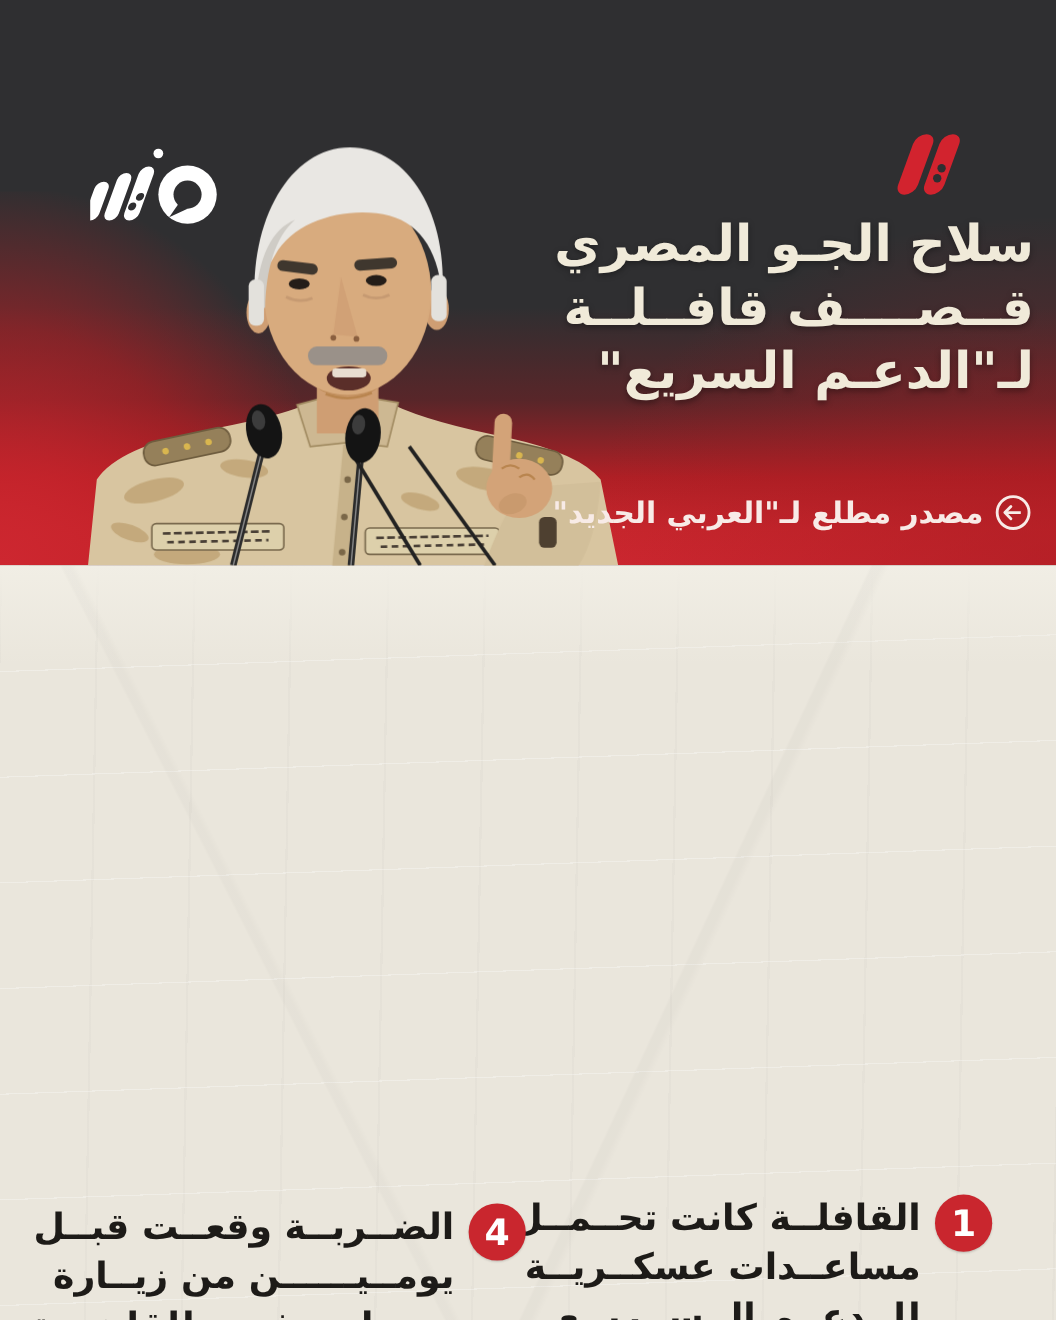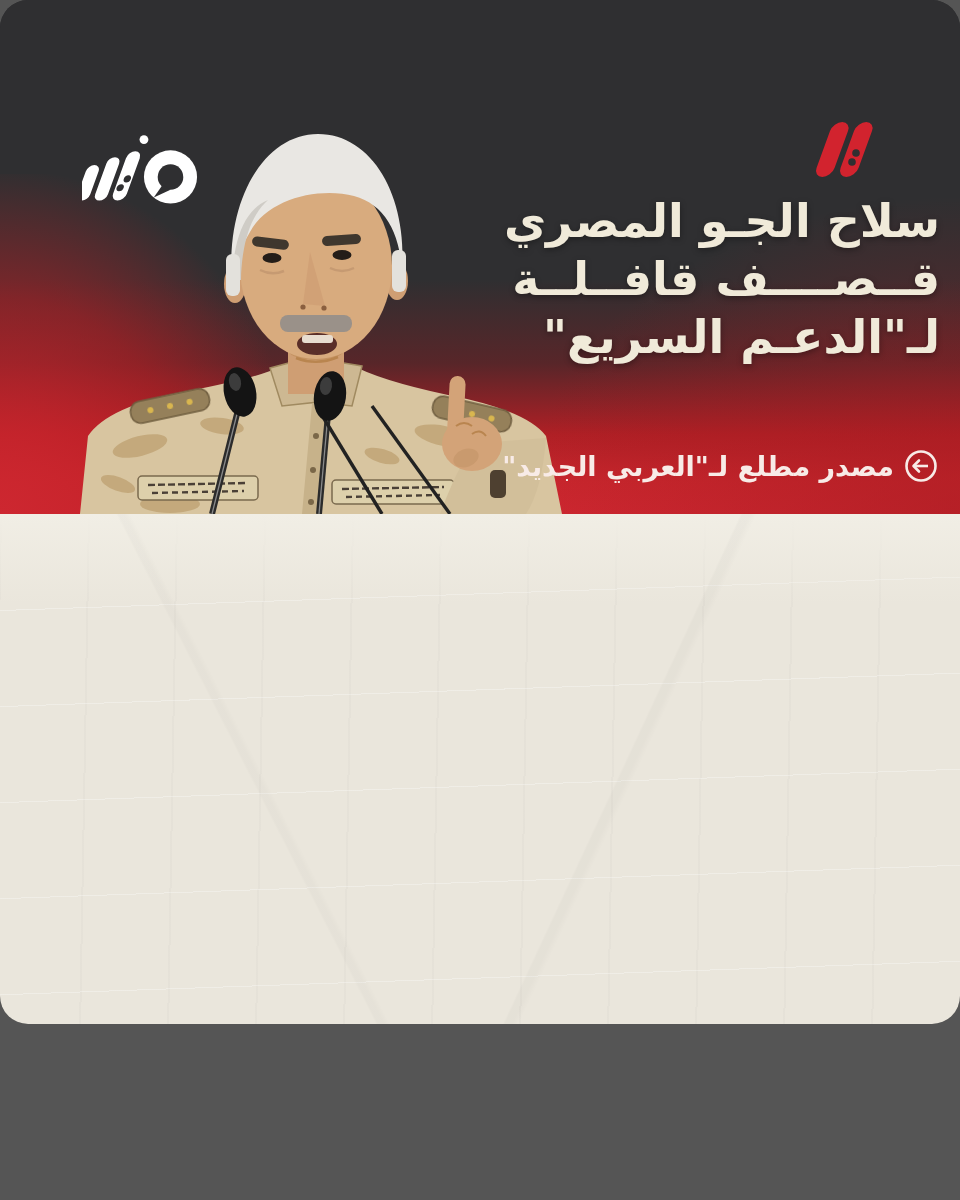--- a/index.html
+++ b/index.html
@@ -1,20 +1,19 @@
 <!DOCTYPE html>
 <html><head>
 <meta charset="utf-8">
 <style>
   html,body{margin:0;padding:0;background:#555;}
   .poster{
-    position:relative;width:960px;height:1024px;overflow:hidden;
+    position:relative;width:960px;height:1200px;overflow:hidden;
     font-family:"DejaVu Sans",sans-serif;background:#2f2f31;
     margin:0 auto;
-    border-radius:28px;
   }
   
   .hero{position:absolute;inset:0 0 auto 0;height:514px;background:#2f2f31;overflow:hidden;}
   .red-glow{position:absolute;left:0;right:0;bottom:0;height:235px;
     background:linear-gradient(180deg,rgba(130,22,26,0) 0%,rgba(150,24,29,.40) 36%,rgba(186,30,36,.92) 66%,#c8262d 86%,#cd2730 100%);}
   .red-left{position:absolute;left:0;bottom:0;width:300px;height:340px;
     background:radial-gradient(ellipse at 0% 100%,rgba(205,39,48,.95) 0%,rgba(190,30,36,.55) 45%,rgba(190,30,36,0) 72%);}
   .red-right{position:absolute;right:0;bottom:0;width:460px;height:330px;
     background:radial-gradient(ellipse at 100% 100%,rgba(170,28,34,.65) 0%,rgba(170,28,34,0) 68%);}
   .officer{position:absolute;left:20px;bottom:0;width:600px;height:410px;}

